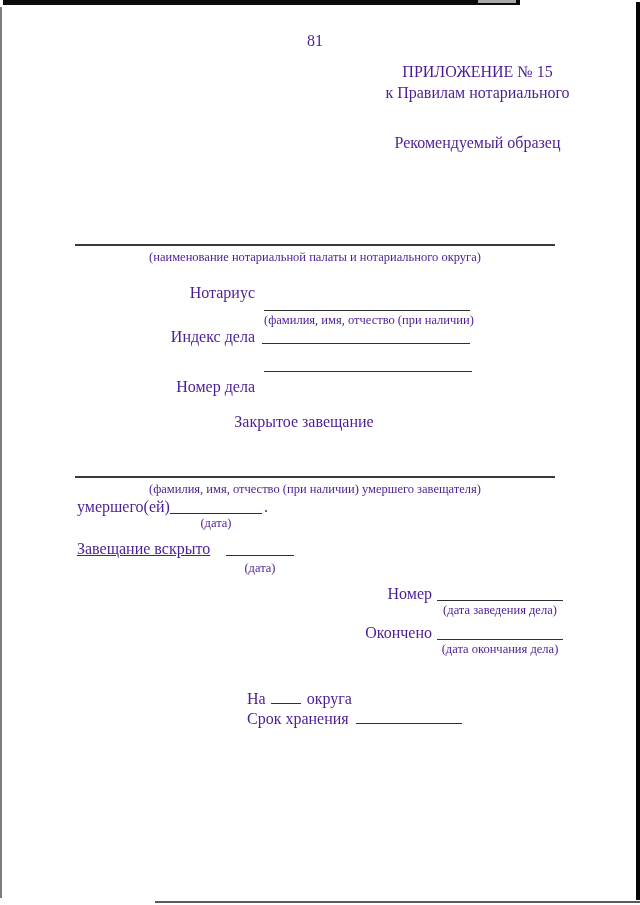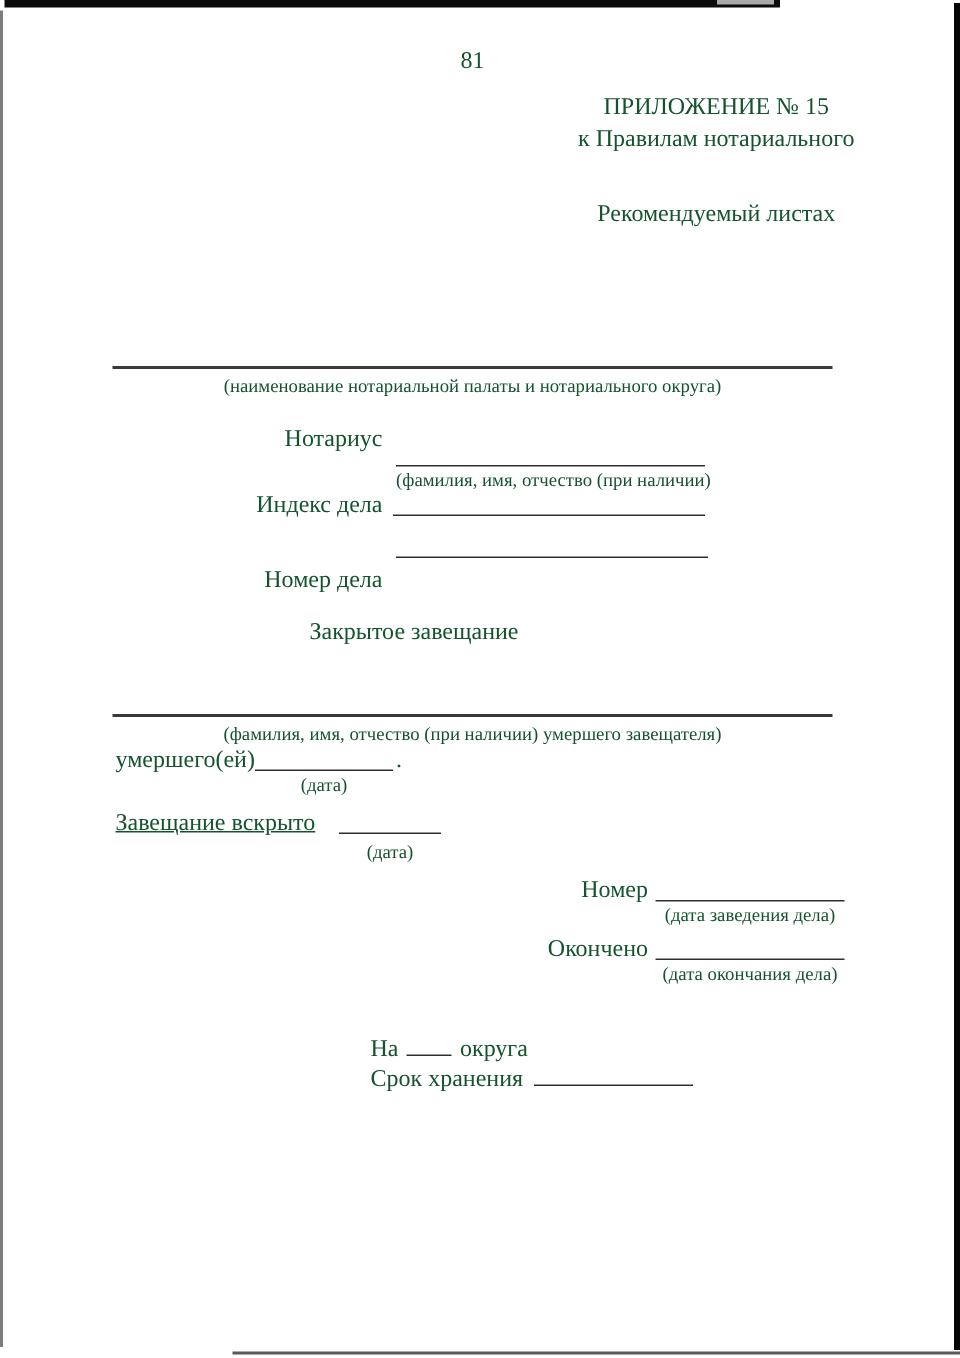--- a/index.html
+++ b/index.html
@@ -6,21 +6,21 @@
     margin: 0;
     padding: 0;
     background: #ffffff;
   }
   .page {
     position: relative;
     width: 640px;
     height: 905px;
     background: #ffffff;
     font-family: "Liberation Serif", "DejaVu Serif", serif;
-    color: #14532d;
+    color: #4c1d95;
     overflow: hidden;
   }
   .abs { position: absolute; }
   .txt {
     font-size: 16px;
     line-height: 19px;
     white-space: nowrap;
   }
   .caption {
     font-size: 12.5px;
@@ -79,36 +79,36 @@
   <div class="abs scan-right"></div>
   <div class="abs scan-left"></div>
   <div class="abs scan-bottom"></div>
 
   <div class="abs txt center" style="left:285px; top:31px; width:60px;">81</div>
 
   <div class="abs header-block">
     <div>ПРИЛОЖЕНИЕ № 15</div>
     <div>к Правилам нотариального</div>
   </div>
-  <div class="abs sample-note">Рекомендуемый листах</div>
+  <div class="abs sample-note">Рекомендуемый образец</div>
 
   <div class="abs rule" style="left:75px; top:244px; width:480px;"></div>
   <div class="abs caption" style="left:75px; top:250px; width:480px;">(наименование нотариальной палаты и нотариального округа)</div>
 
   <div class="abs txt right" style="left:80px; top:283px; width:175px;">Нотариус</div>
   <div class="abs blank" style="left:264px; top:294px; width:206px;"></div>
   <div class="abs caption" style="left:264px; top:313px; width:206px;">(фамилия, имя, отчество (при наличии)</div>
 
   <div class="abs txt right" style="left:80px; top:327px; width:175px;">Индекс дела</div>
   <div class="abs blank" style="left:262px; top:327px; width:208px;"></div>
 
   <div class="abs txt right" style="left:80px; top:355px; width:175px;margin-top:22px;">Номер дела</div>
   <div class="abs blank" style="left:264px; top:355px; width:208px;"></div>
 
-  <div class="abs txt center" style="left:12px; top:412px; width:528px;">Закрытое завещание</div>
+  <div class="abs txt center" style="left:0; top:412px; width:528px;padding-left:40px;">Закрытое завещание</div>
 
   <div class="abs rule" style="left:75px; top:476px; width:480px;"></div>
   <div class="abs caption" style="left:75px; top:482px; width:480px;">(фамилия, имя, отчество (при наличии) умершего завещателя)</div>
 
   <div class="abs txt" style="left:77px; top:497px;">умершего(ей)</div>
   <div class="abs blank" style="left:170px; top:497px; width:92px;"></div>
   <div class="abs txt" style="left:264px; top:497px;">.</div>
   <div class="abs caption" style="left:170px; top:516px; width:92px;">(дата)</div>
 
   <div class="abs txt" style="left:77px; top:539px;text-decoration:underline;">Завещание вскрыто</div>

